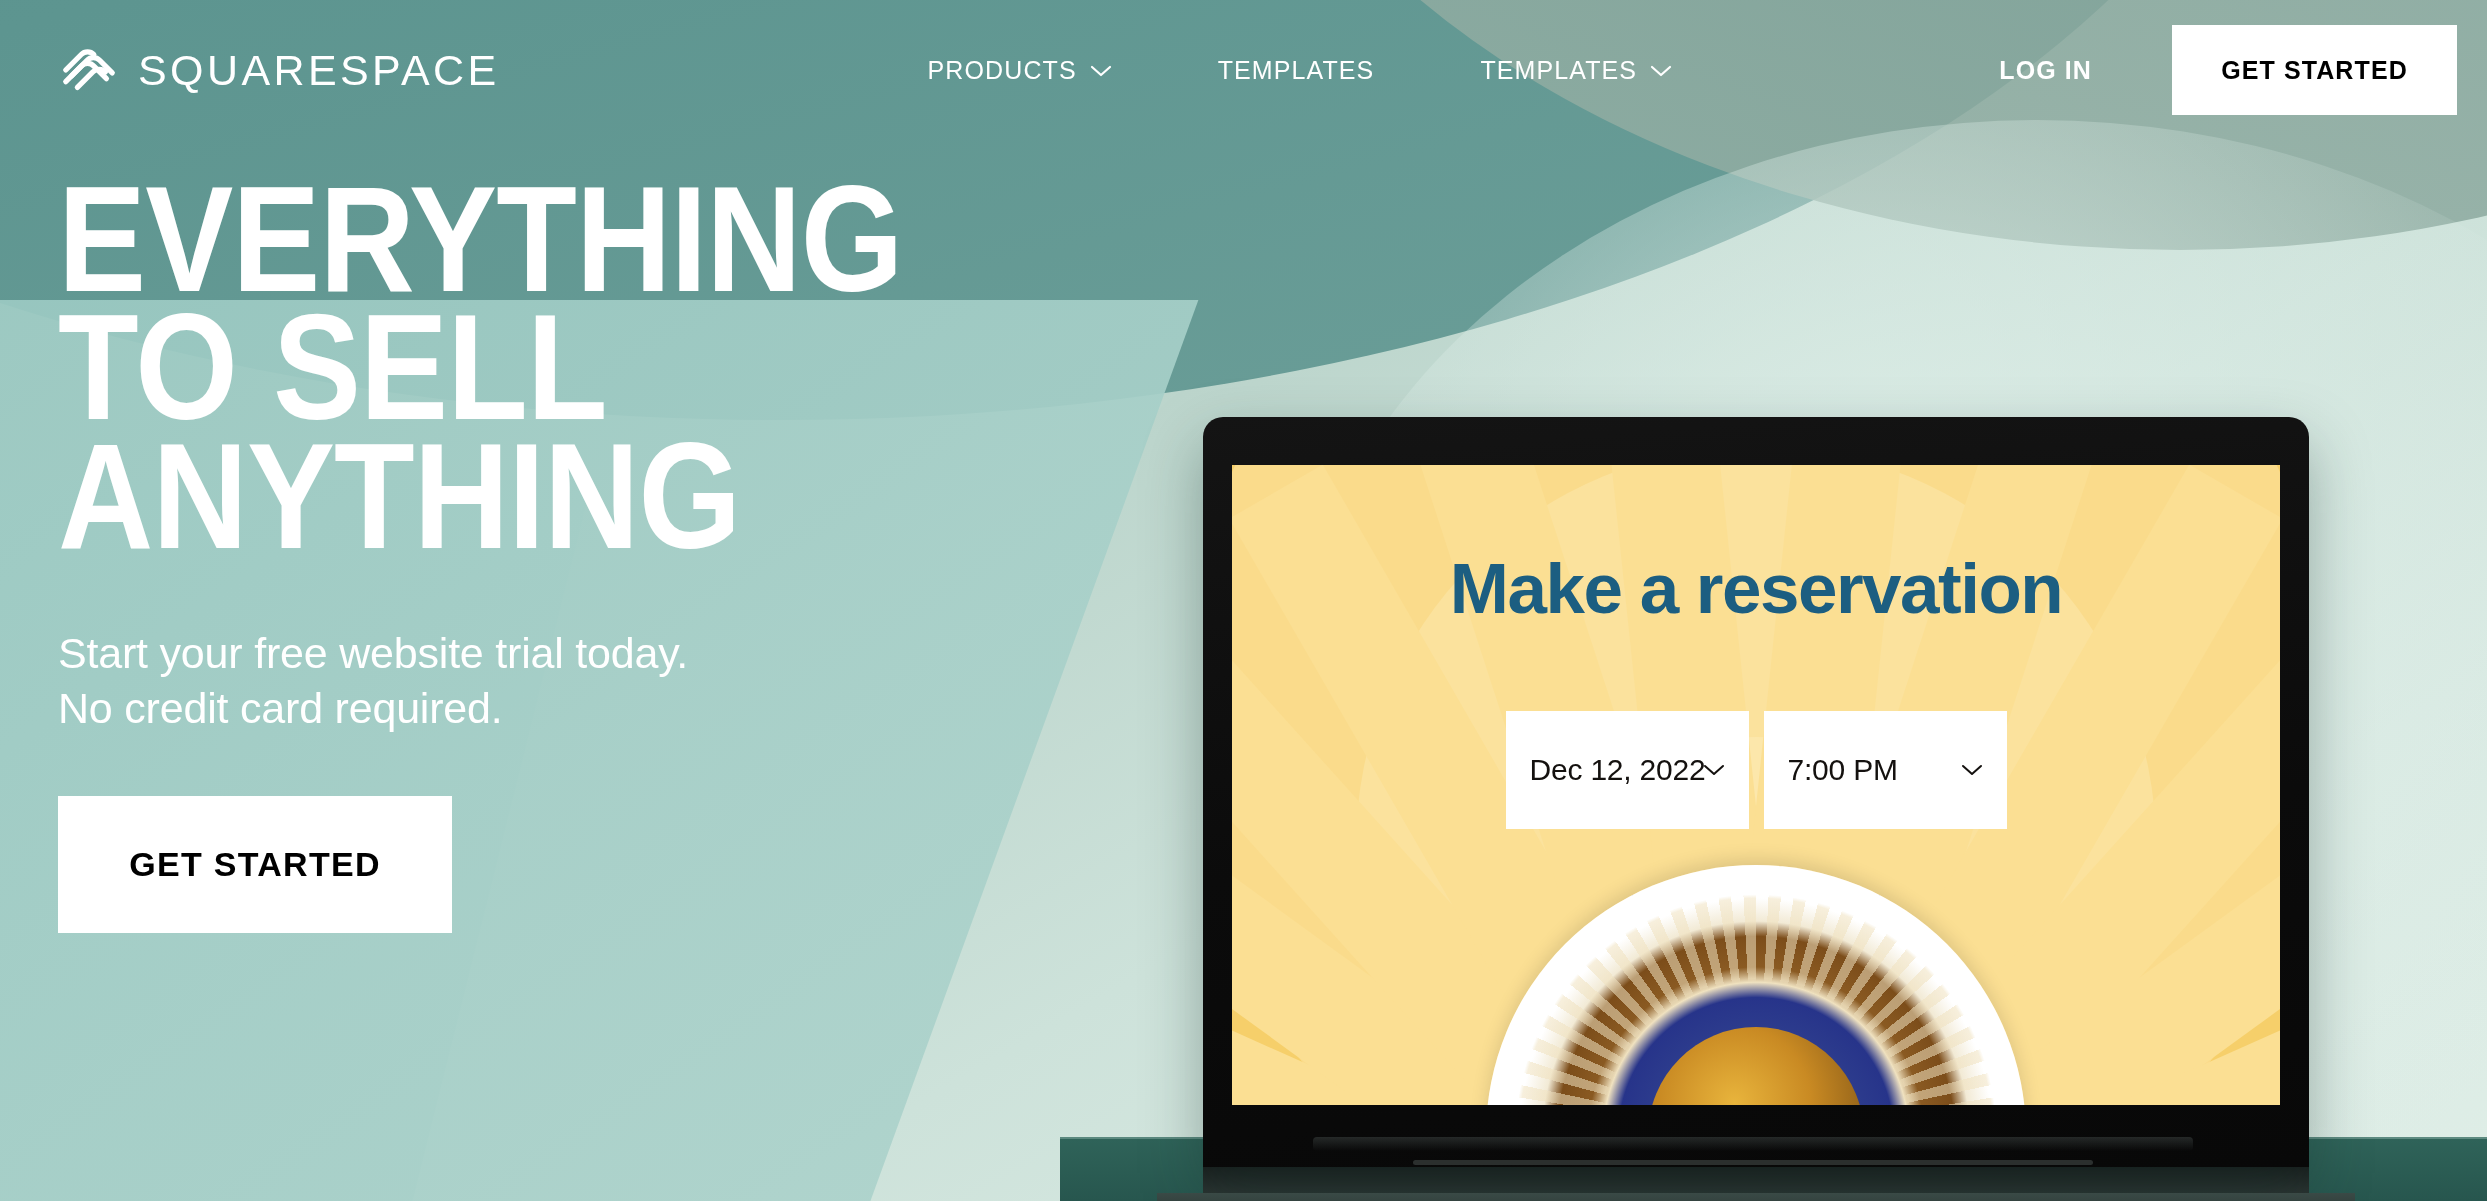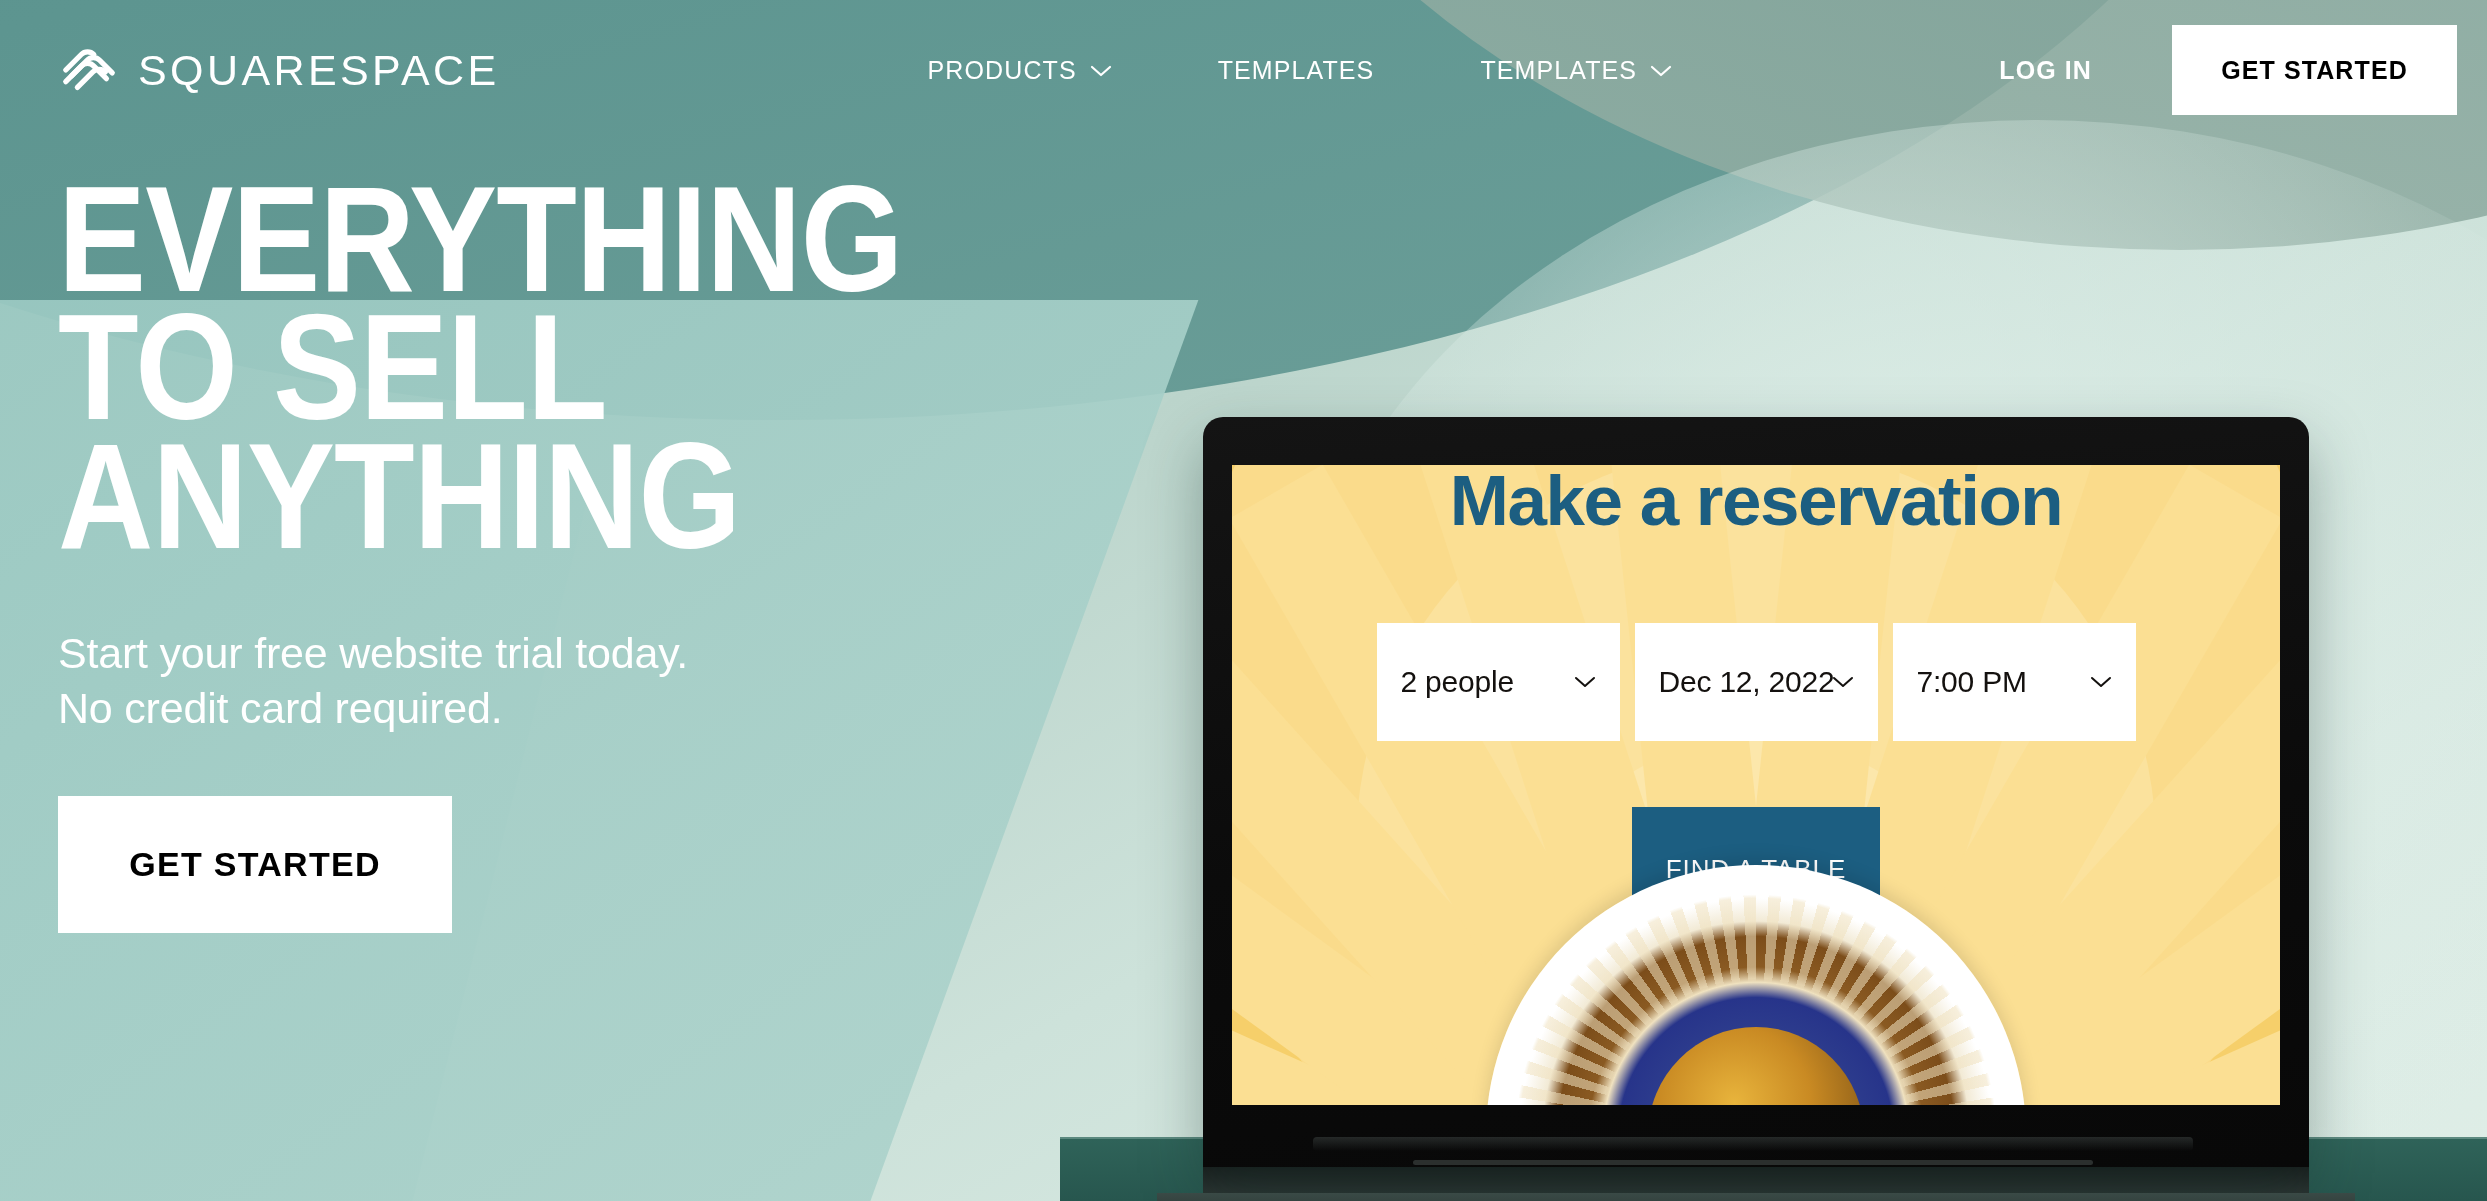--- a/index.html
+++ b/index.html
@@ -224,20 +224,21 @@
     background:#fbe09a;
   }
   .arc1 { left:50%; bottom:-28%; width:1150px; height:1150px; transform:translateX(-50%); background:#fadb8b; }
   .arc2 { left:50%; bottom:-22%; width:800px;  height:800px;  transform:translateX(-50%); background:#fbe29d; }
   .arc3 { left:50%; bottom:-16%; width:470px;  height:470px;  transform:translateX(-50%); background:#fce7ab; }
 
   .screen-content {
     position:relative;
     width:100%; height:100%;
     display:flex; flex-direction:column; align-items:center;
+    padding-top:88px;
   }
   .res-title {
     color:#1c5e81;
     font-size:71px;
     line-height:1.02;
     font-weight:700;
     text-align:center;
     letter-spacing:-1.5px;
   }
   .res-form {
@@ -433,26 +434,20 @@
           <div class="ray" style="transform:translateX(-50%) rotate(78deg)"></div>
         </div>
 
         <div class="screen-content">
 
           <h2 class="res-title">Make a
 reservation</h2>
 
           <div class="res-form">
 
-            <div class="res-select">
-              <span>2 people</span>
-              <svg class="res-chev" viewBox="0 0 22 12">
-                <path d="M2 2 L11 10 L20 2" fill="none" stroke="#14110f" stroke-width="2" stroke-linecap="round" stroke-linejoin="round"></path>
-              </svg>
-            </div>
 
             <div class="res-select">
               <span>Dec 12, 2022</span>
               <svg class="res-chev" viewBox="0 0 22 12">
                 <path d="M2 2 L11 10 L20 2" fill="none" stroke="#14110f" stroke-width="2" stroke-linecap="round" stroke-linejoin="round"></path>
               </svg>
             </div>
 
             <div class="res-select">
               <span>7:00 PM</span>

